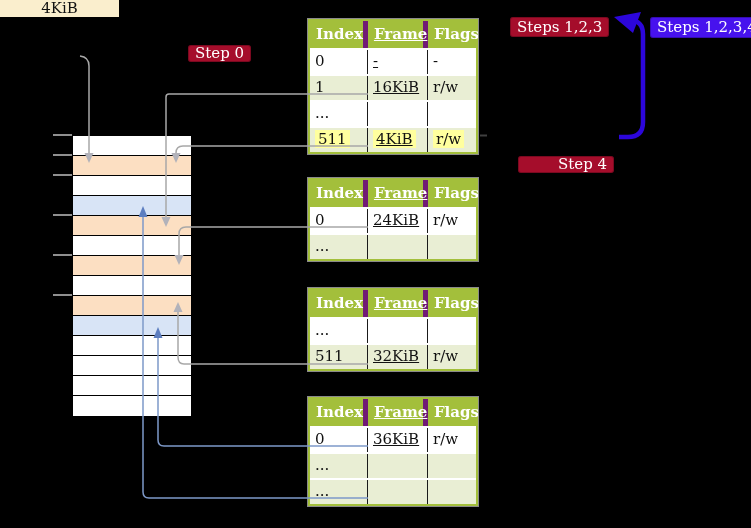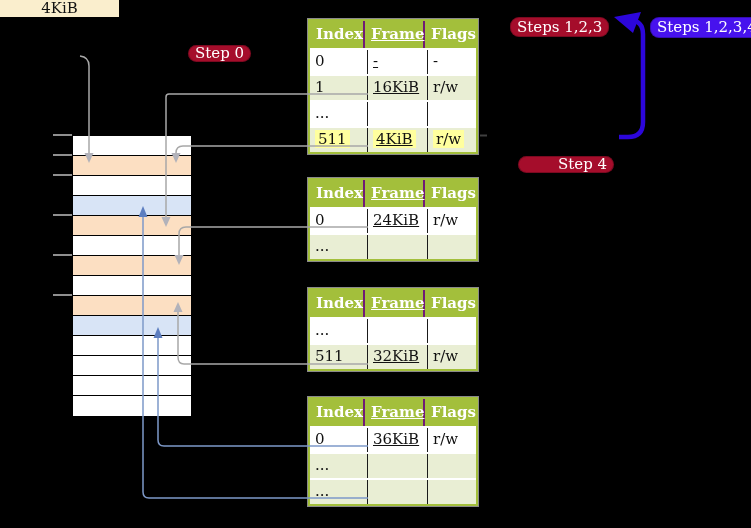--- a/index.html
+++ b/index.html
@@ -10,21 +10,21 @@
   }
   
   .mem-label{
     position:absolute;left:0;top:42;width:119px;height:17px;
     background:#faeecd;color:#111;
     font-size:15px;line-height:17px;text-align:center;
   }
   
   .badge{
     position:absolute;color:#fff;font-size:15px;
-    padding:0 7px;border-radius:9px;white-space:nowrap;
+    padding:0 7px;border-radius:3px;white-space:nowrap;
     box-shadow:inset 0 0 0 1px rgba(0,0,0,.25);
   }
   .badge.red{background:#a50d2b;}
   .badge.blue{background:#4712ee;}
   #b-step0   {left:188px;top:45px;height:17px;line-height:17px;}
   #b-steps123{left:510px;top:17px;height:20px;line-height:20px;}
   #b-steps1234{left:650px;top:17px;height:21px;line-height:21px;}
   #b-step4   {left:518px;top:156px;height:17px;line-height:17px;padding-left:40px;}
   
   #memcol{
@@ -37,21 +37,21 @@
   .mrow.orange{background:#fcdfc2;}
   .mrow.blue  {background:#d8e4f6;}
   .tick{position:absolute;left:53px;width:19px;height:2px;background:#8f8f8f;z-index:1;}
   
   .ptable{
     position:absolute;left:308px;width:170px;
     border:2px solid #a3bf3b;outline:1px solid #8a8a8a;
     background:#a3bf3b;z-index:2;box-sizing:border-box;
   }
   .t-header{display:flex;height:27px;background:#a3bf3b;color:#fff;font-weight:bold;}
-  .t-header .c{box-sizing:border-box;padding-left:6px;font-size:15px;line-height:27px;border-right:2px solid #701a75;}
+  .t-header .c{box-sizing:border-box;padding-left:6px;font-size:15px;line-height:27px;border-right:5px solid #701a75;}
   .t-header .c:last-child{border-right:none;}
   .t-row{display:flex;height:26px;box-sizing:border-box;border-top:2px solid #fff;background:#fff;}
   .t-row.shade{background:#e9eed4;}
   .t-row .c{box-sizing:border-box;padding-left:5px;font-size:15px;line-height:23px;border-right:1px solid #1a1a1a;color:#111;}
   .t-row .c:last-child{border-right:none;}
   .c.c1{width:58px;} .c.c2{width:60px;text-decoration:underline;} .c.c3{flex:1;}
   .hl{background:#ffff9e;padding:0 3px;}
   #table-l4{top:19px;} #table-l3{top:178px;} #table-l2{top:288px;} #table-l1{top:397px;}
   
   #overlay{position:absolute;left:0;top:0;z-index:5;pointer-events:none;}

